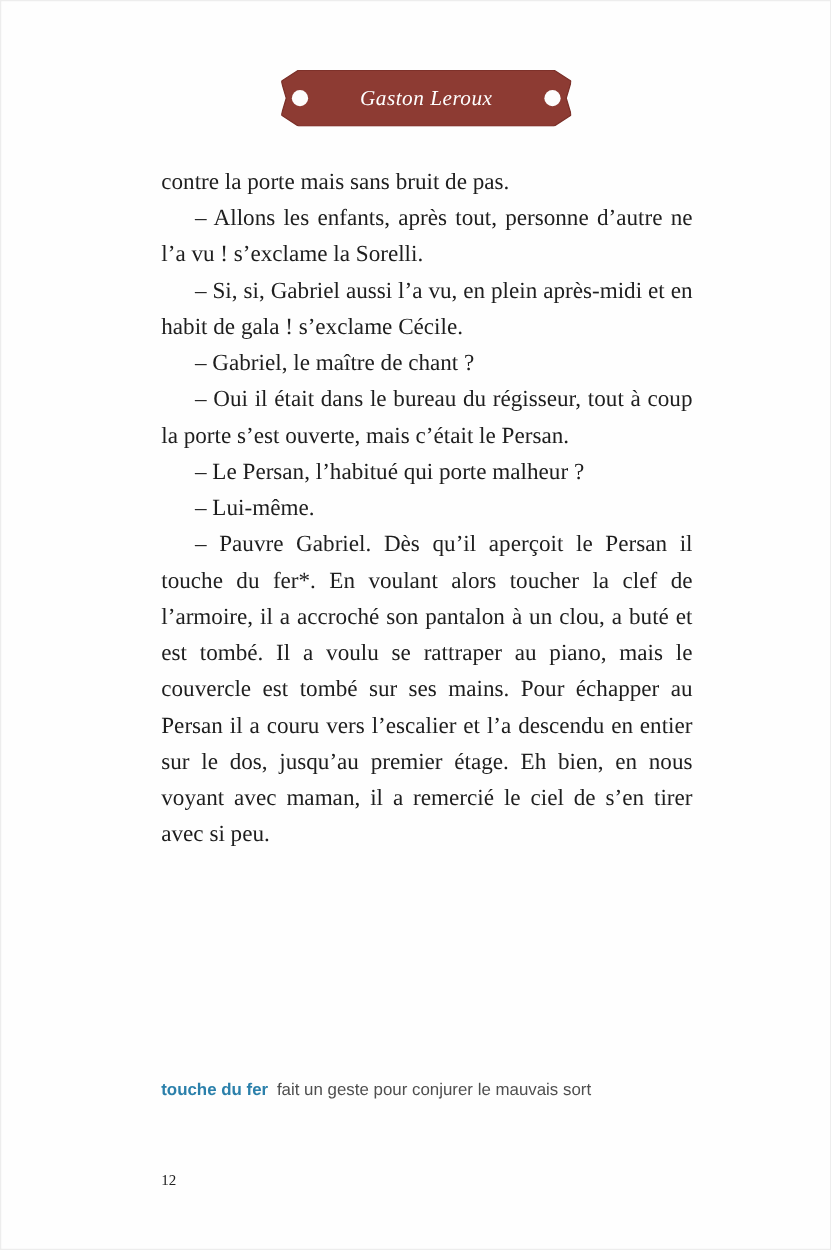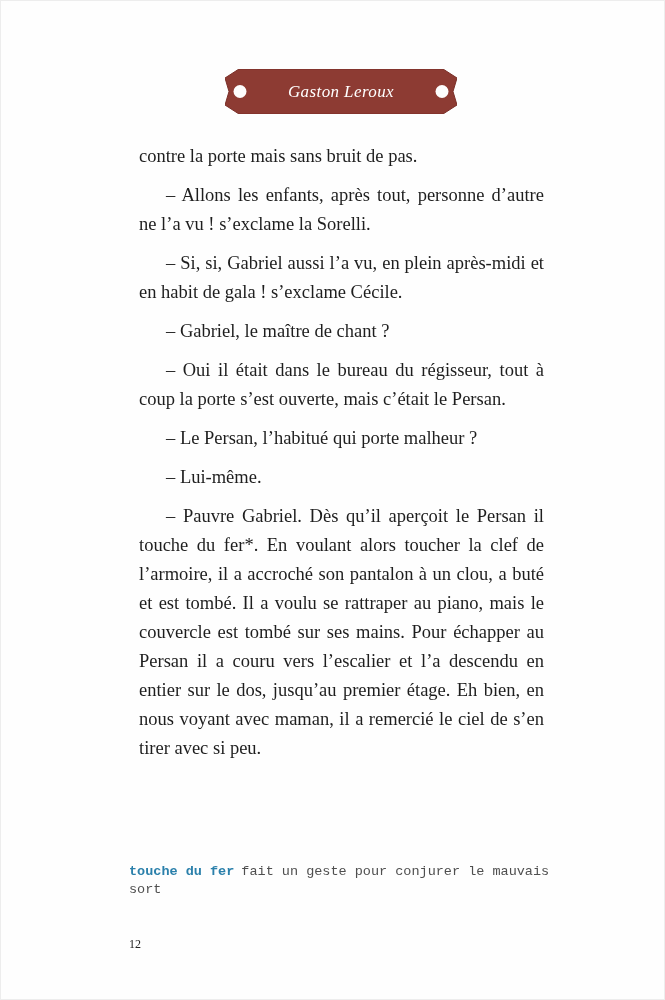--- a/index.html
+++ b/index.html
@@ -12,21 +12,21 @@
     margin: 0 auto;
     background: #fefefe;
     border: 1px solid #ededed;
     overflow: hidden;
     font-family: "Liberation Serif", serif;
   }
 
   
   .banner {
     position: absolute;
-    top: 68px;
+    top: 55px;
     left: 224px;
     width: 232px;
     height: 45px;
     display: flex;
     align-items: center;
     justify-content: center;
   }
   .banner svg { position: absolute; top: 0; left: 0; }
   .banner-text {
     position: relative;
@@ -41,30 +41,30 @@
   .body-text {
     position: absolute;
     top: 131px;
     left: 128px;
     width: 425px;
     color: #1e1e1e;
     font-size: 18.5px;
     line-height: 29px;
     text-align: justify;
   }
-  .body-text p { margin: 10px; }
+  .body-text p { margin: 0; }
   .body-text p.ind { text-indent: 27px; }
 
   
   .footnote {
     position: absolute;
     top: 862px;
     left: 128px;
     width: 440px;
-    font-family: Liberation Mono, monospace;
+    font-family: Liberation Sans, sans-serif;
     font-size: 13.5px;
     line-height: 18px;
   }
   .fn-term { color: #2b80ab; font-weight: 700; margin-right: 7px; }
   .fn-def  { color: #4f4f4f; }
 
   
   .page-number {
     position: absolute;
     top: 936px;

